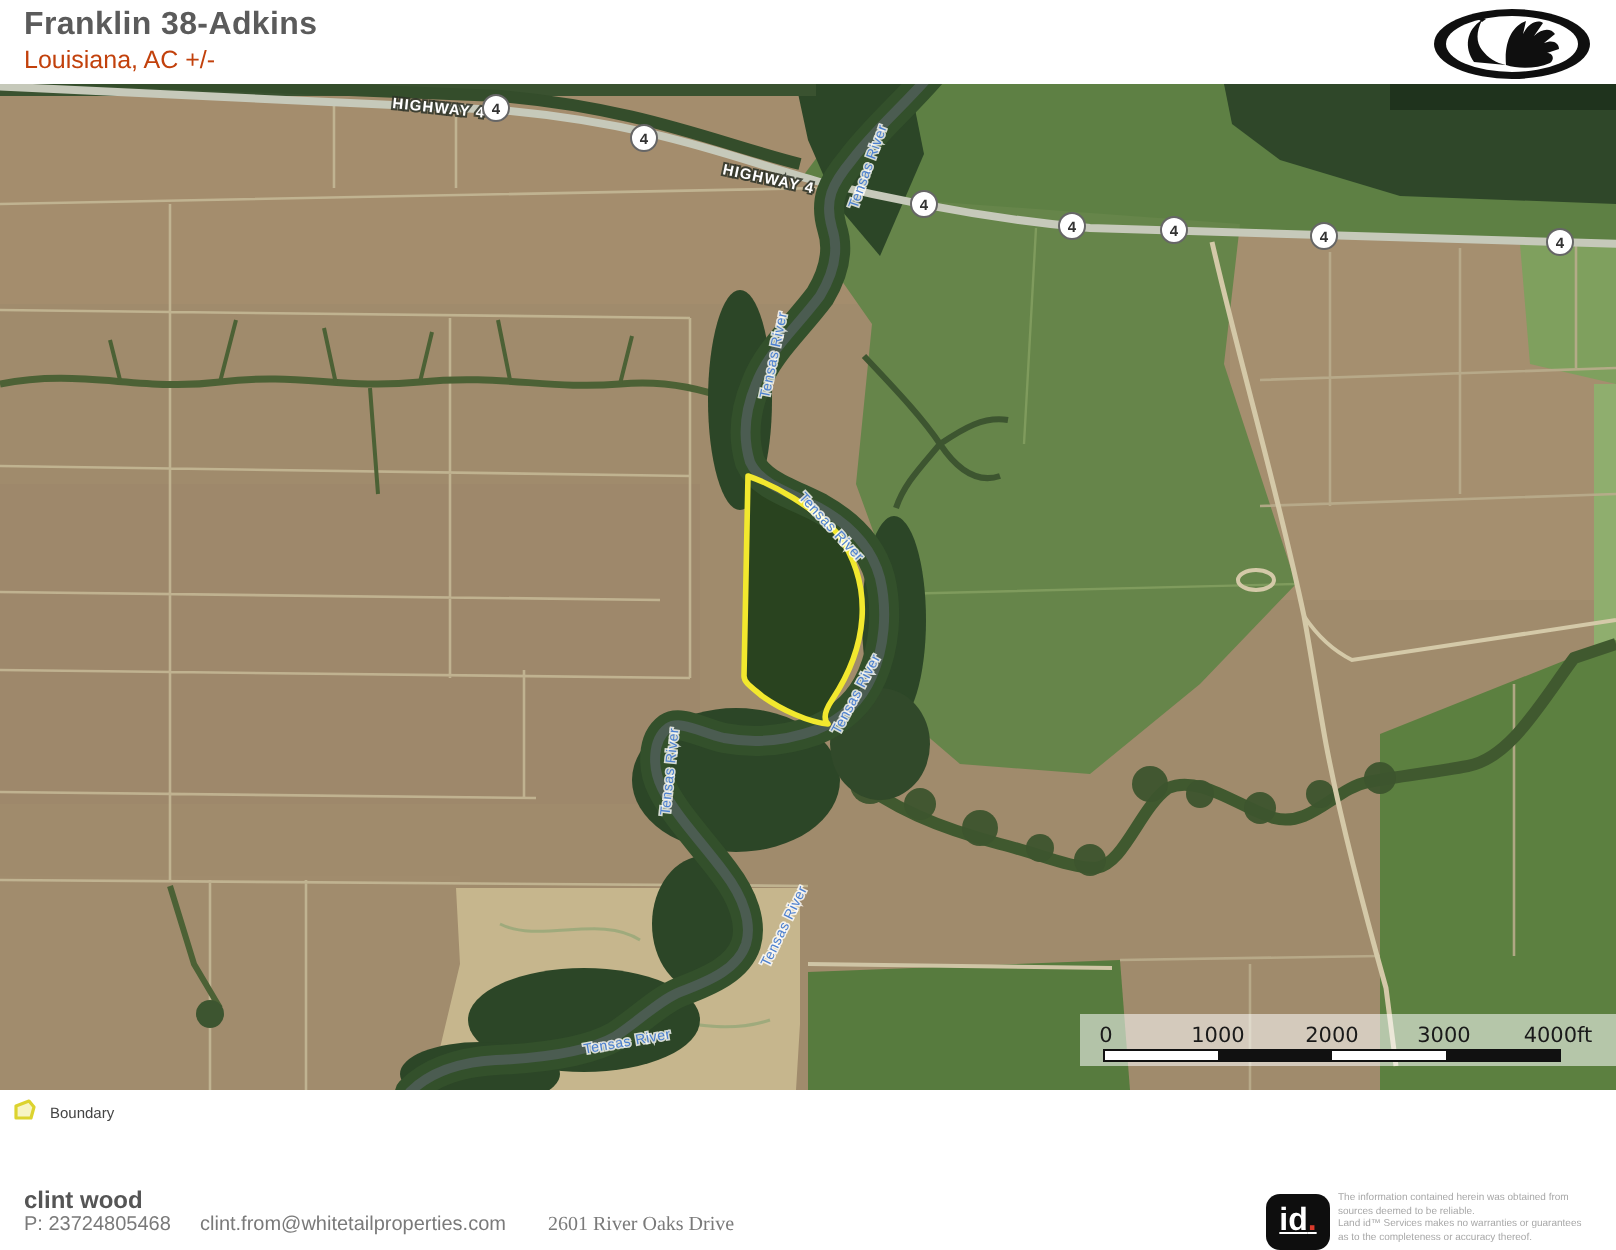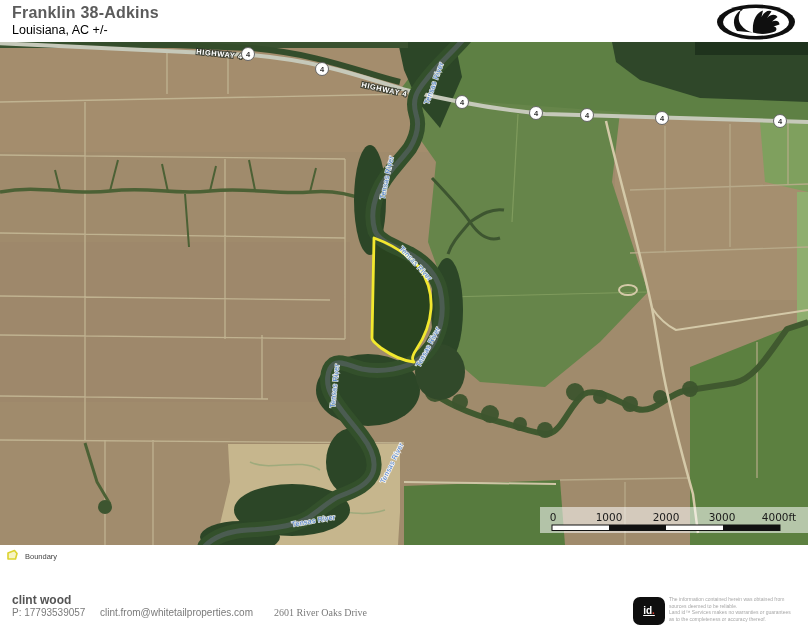--- a/index.html
+++ b/index.html
@@ -2,32 +2,32 @@
 <html><head>
 <meta charset="utf-8">
 <style>
   html,body{margin:0;padding:0;}
   body{
     width:808px;height:625px;position:relative;background:#ffffff;
     font-family:"Liberation Sans",sans-serif;overflow:hidden;
   }
   .header{position:absolute;top:0;left:0;width:808px;height:54px;background:#fff;}
   .title{position:absolute;left:12px;top:4px;font-size:16px;font-weight:bold;color:#5b5b5b;letter-spacing:.2px;}
-  .subtitle{position:absolute;left:12px;top:23px;font-size:12.5px;color:#000000;}
+  .subtitle{position:absolute;left:12px;top:23px;font-size:12.5px;color:#c2410c;}
   .logo{position:absolute;left:716px;top:3px;width:80px;height:38px;}
   .map-wrap{position:absolute;top:42px;left:0;width:808px;height:503px;}
   .legend-strip{position:absolute;top:545px;left:0;width:808px;height:26px;background:#fff;}
   .legend-icon{position:absolute;left:6px;top:4px;}
   .legend-label{position:absolute;left:25px;top:7px;font-size:7.5px;color:#444;}
   .agent-name{position:absolute;left:12px;top:593px;font-size:12px;font-weight:bold;color:#555;}
   .agent-phone{position:absolute;left:12px;top:607px;font-size:10px;color:#7a7a7a;}
   .agent-email{position:absolute;left:100px;top:607px;font-size:10px;color:#7a7a7a;}
   .agent-address{position:absolute;left:274px;top:607px;font-size:10px;color:#7a7a7a;font-family:Liberation Serif, serif;}
   .id-badge{position:absolute;left:633px;top:597px;width:32px;height:28px;background:#0e0e0e;
-    border-radius:7px;color:#fff;font-weight:bold;font-size:10px;text-align:center;line-height:27px;text-decoration:underline;}
+    border-radius:7px;color:#fff;font-weight:bold;font-size:16px;text-align:center;line-height:27px;text-decoration:underline;}
   .id-dot{color:#d93a2b;}
   .disclaimer{position:absolute;left:669px;top:596px;width:138px;font-size:5px;line-height:6.6px;color:#a8a8a8;}
   
   .hwy{font:700 7.5px "Liberation Sans",sans-serif;fill:#fff;stroke:rgba(45,50,40,.85);stroke-width:2px;paint-order:stroke;letter-spacing:.6px;}
   .riv{font:400 7px "Liberation Sans",sans-serif;fill:#4a7fd0;stroke:rgba(255,255,255,.8);stroke-width:1.6px;paint-order:stroke;letter-spacing:.3px;}
   .badge-t{font:700 7.5px "Liberation Sans",sans-serif;fill:#333;text-anchor:middle;}
   .scale-t{font:400 10.5px "DejaVu Sans",sans-serif;fill:#1a1a1a;text-anchor:middle;}
 </style>
 </head>
 <body>
@@ -175,21 +175,21 @@
 </div>
 
 <div class="legend-strip">
   <svg class="legend-icon" width="13" height="12" viewBox="0 0 13 12">
     <polygon points="2,4 8.5,1.5 11,4.5 9.5,10 2,10" fill="#f7f4c4" stroke="#dcd32f" stroke-width="1.6" stroke-linejoin="round"></polygon>
   </svg>
   <div class="legend-label">Boundary</div>
 </div>
 
 <div class="agent-name">clint wood</div>
-<div class="agent-phone">P: 17793539057</div>
+<div class="agent-phone">P: 23724805468</div>
 <div class="agent-email">clint.from@whitetailproperties.com</div>
 <div class="agent-address">2601 River Oaks Drive</div>
 
 <div class="id-badge"><span>id</span><span class="id-dot">.</span></div>
 
 <div class="disclaimer">
   <div>The information contained herein was obtained from</div>
   <div>sources deemed to be reliable.</div>
   <div> Land id™ Services makes no warranties or guarantees</div>
   <div>as to the completeness or accuracy thereof.</div>

